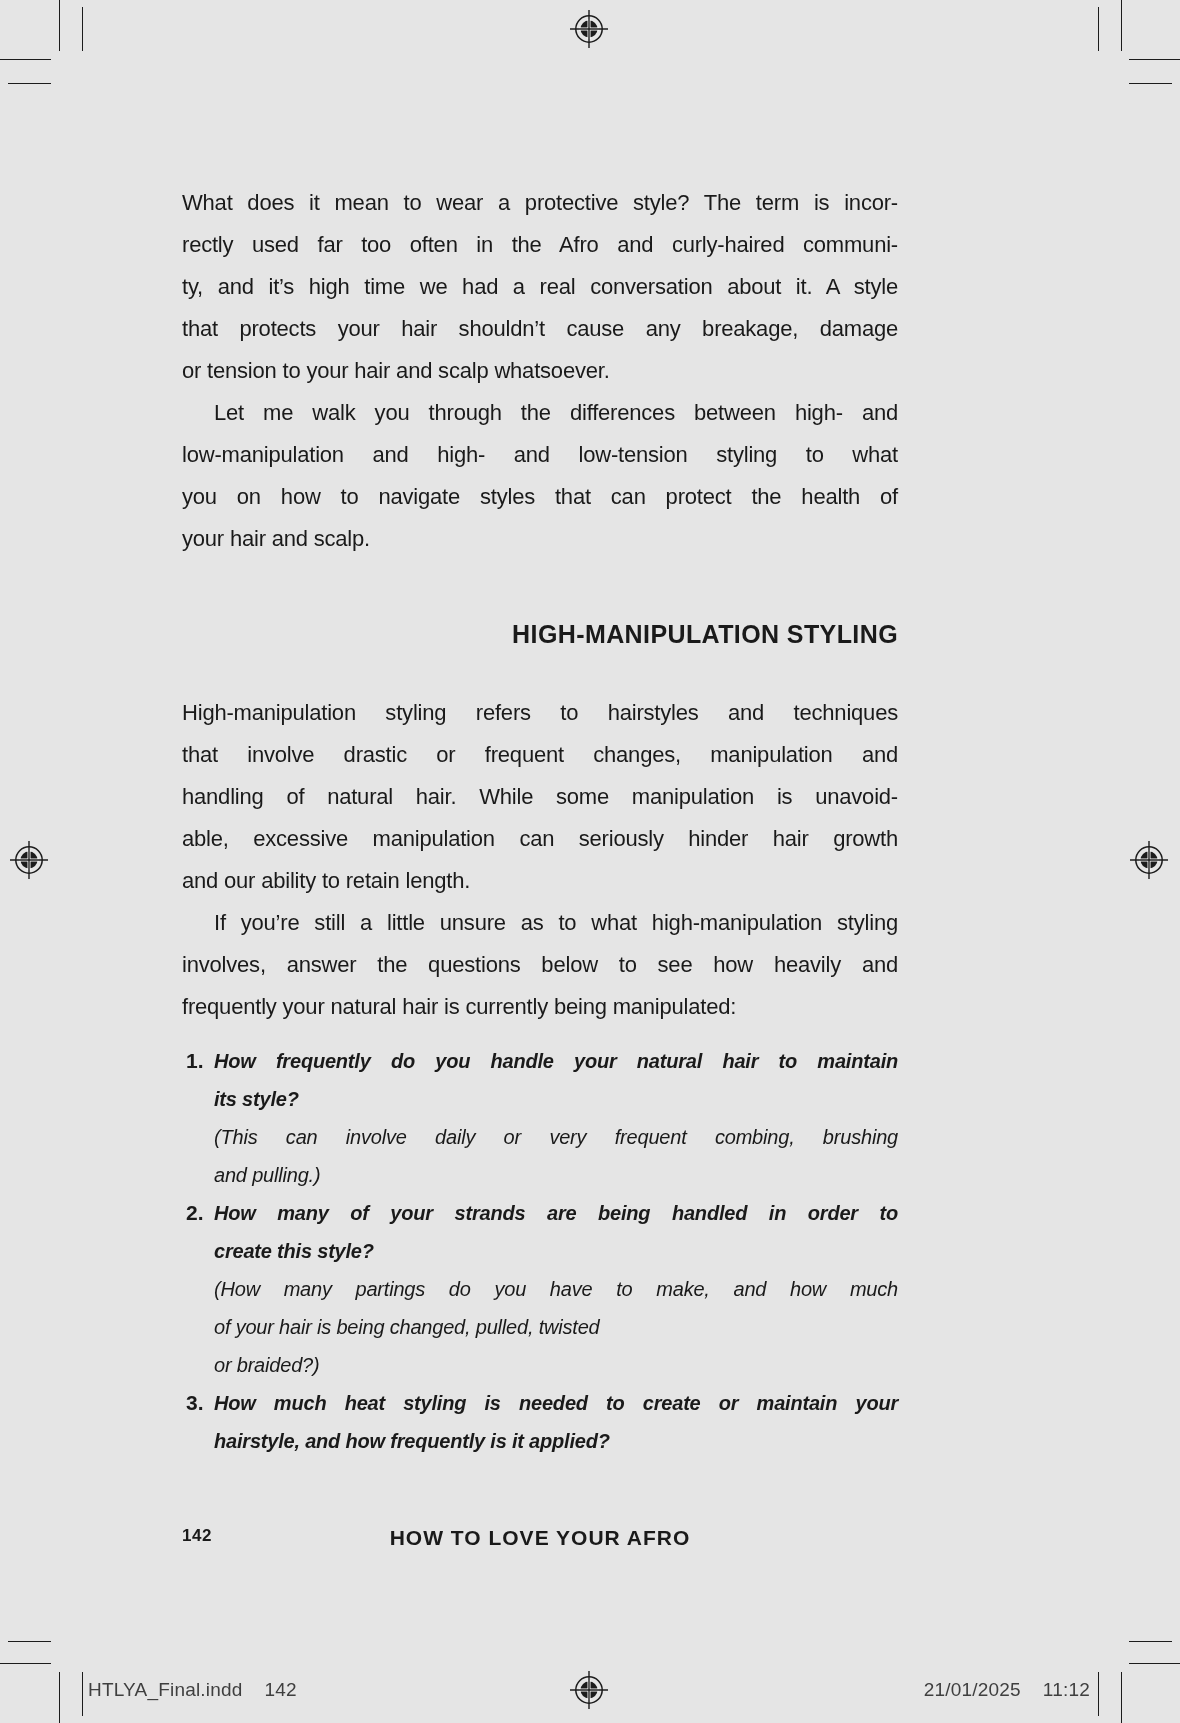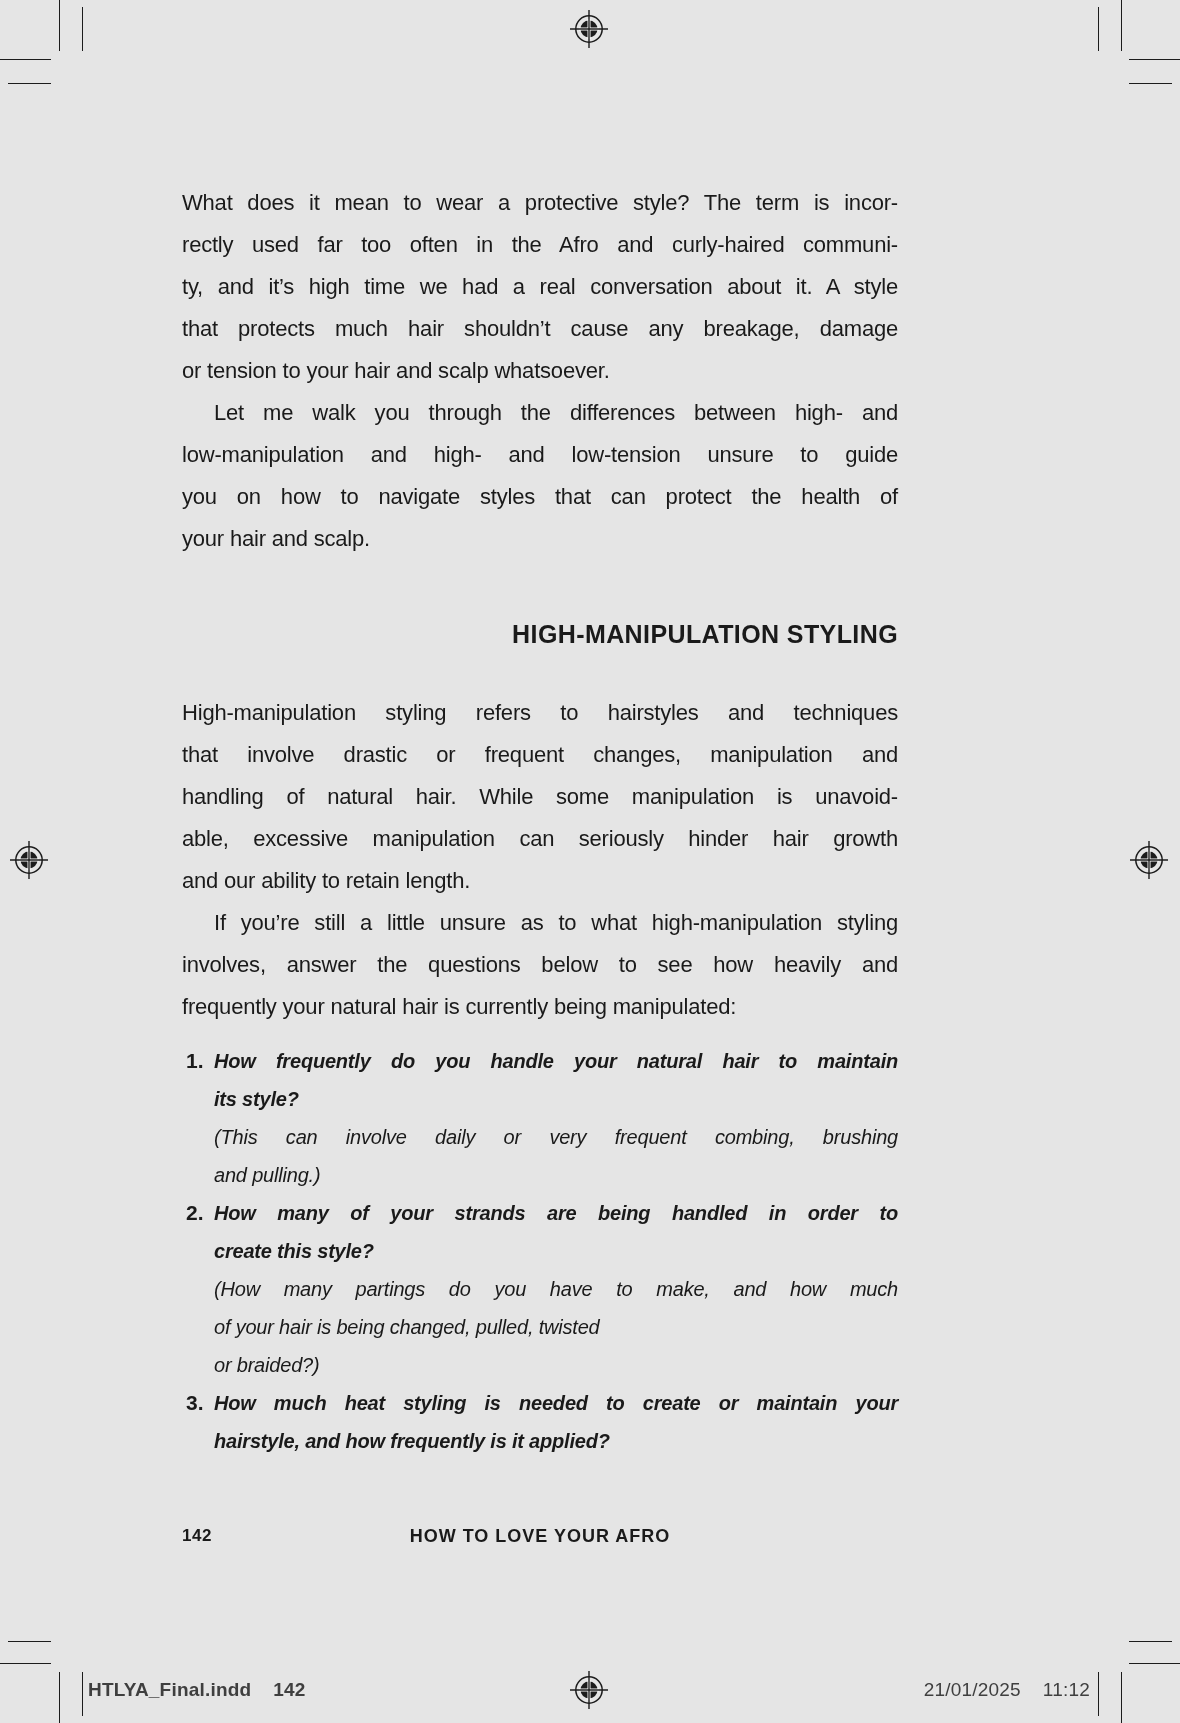--- a/index.html
+++ b/index.html
@@ -25,21 +25,21 @@
   .qlist{position:absolute;left:186px;width:712px;}
   .qitem{display:flex;}
   .qnum{width:28px;flex:0 0 28px;font-weight:700;font-size:21px;line-height:38px;}
   .qbody{width:684px;flex:1;}
   .qln{height:38px;line-height:38px;font-size:20px;letter-spacing:-0.2px;white-space:nowrap;font-style:italic;}
   .qln.b{font-weight:700;}
   .qln.fill{text-align:justify;text-align-last:justify;white-space:normal;}
   
   .folio{position:absolute;left:182px;top:1526px;font-size:17px;font-weight:700;letter-spacing:0.5px;}
   .running{position:absolute;left:182px;top:1526px;width:716px;text-align:center;
-    font-size:18px;font-weight:700;letter-spacing:1px;}
+    font-size:21px;font-weight:700;letter-spacing:1px;}
   
   .slug{position:absolute;top:1679px;font-size:19px;color:#3f3f3f;letter-spacing:0.2px;}
   .slug .gap{display:inline-block;width:22px;}
 </style>
 </head>
 <body>
 
 <div class="sheet">
 
   <div class="crop v" style="left:59px;top:0;height:51px;"></div>
@@ -92,24 +92,24 @@
     <line x1="0" y1="-10" x2="0" y2="10" stroke="#ffffff" stroke-width="3"></line>
     <line x1="-19" y1="0" x2="19" y2="0" stroke="#1c1c1c" stroke-width="1.4"></line>
     <line x1="0" y1="-19" x2="0" y2="19" stroke="#1c1c1c" stroke-width="1.4"></line>
     <circle r="13.2" fill="none" stroke="#1c1c1c" stroke-width="1.5"></circle>
   </svg>
 
   <div class="col" style="top:182px;">
     <div class="ln fill">What does it mean to wear a protective style? The term is incor-</div>
     <div class="ln fill">rectly used far too often in the Afro and curly-haired communi-</div>
     <div class="ln fill">ty, and it’s high time we had a real conversation about it. A style</div>
-    <div class="ln fill">that protects much hair shouldn’t cause any breakage, damage</div>
+    <div class="ln fill">that protects your hair shouldn’t cause any breakage, damage</div>
     <div class="ln">or tension to your hair and scalp whatsoever.</div>
     <div class="ln fill ind">Let me walk you through the differences between high- and</div>
-    <div class="ln fill">low-manipulation and high- and low-tension unsure to guide</div>
+    <div class="ln fill">low-manipulation and high- and low-tension styling to what</div>
     <div class="ln fill">you on how to navigate styles that can protect the health of</div>
     <div class="ln">your hair and scalp.</div>
   </div>
 
   <div class="heading" style="top:620px;">HIGH-MANIPULATION STYLING</div>
 
   <div class="col" style="top:692px;">
     <div class="ln fill">High-manipulation styling refers to hairstyles and techniques</div>
     <div class="ln fill">that involve drastic or frequent changes, manipulation and</div>
     <div class="ln fill">handling of natural hair. While some manipulation is unavoid-</div>
@@ -149,20 +149,20 @@
         <div class="qln b fill">How much heat styling is needed to create or maintain your</div>
         <div class="qln b">hairstyle, and how frequently is it applied?</div>
       </div>
     </div>
 
   </div>
 
   <div class="folio">142</div>
   <div class="running">HOW TO LOVE YOUR AFRO</div>
 
-  <div class="slug" style="left:88px;font-weight:bold;">
+  <div class="slug" style="left:88px;">
     <span>HTLYA_Final.indd</span><span class="gap"></span><span>142</span>
   </div>
   <div class="slug" style="right:90px;">
     <span>21/01/2025</span><span class="gap"></span><span>11:12</span>
   </div>
 
 </div>
 
 </body></html>

